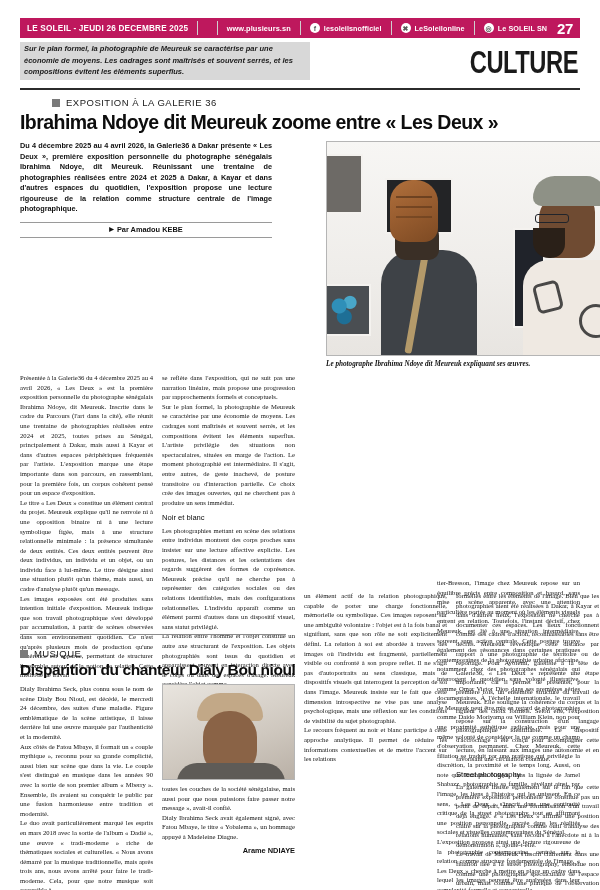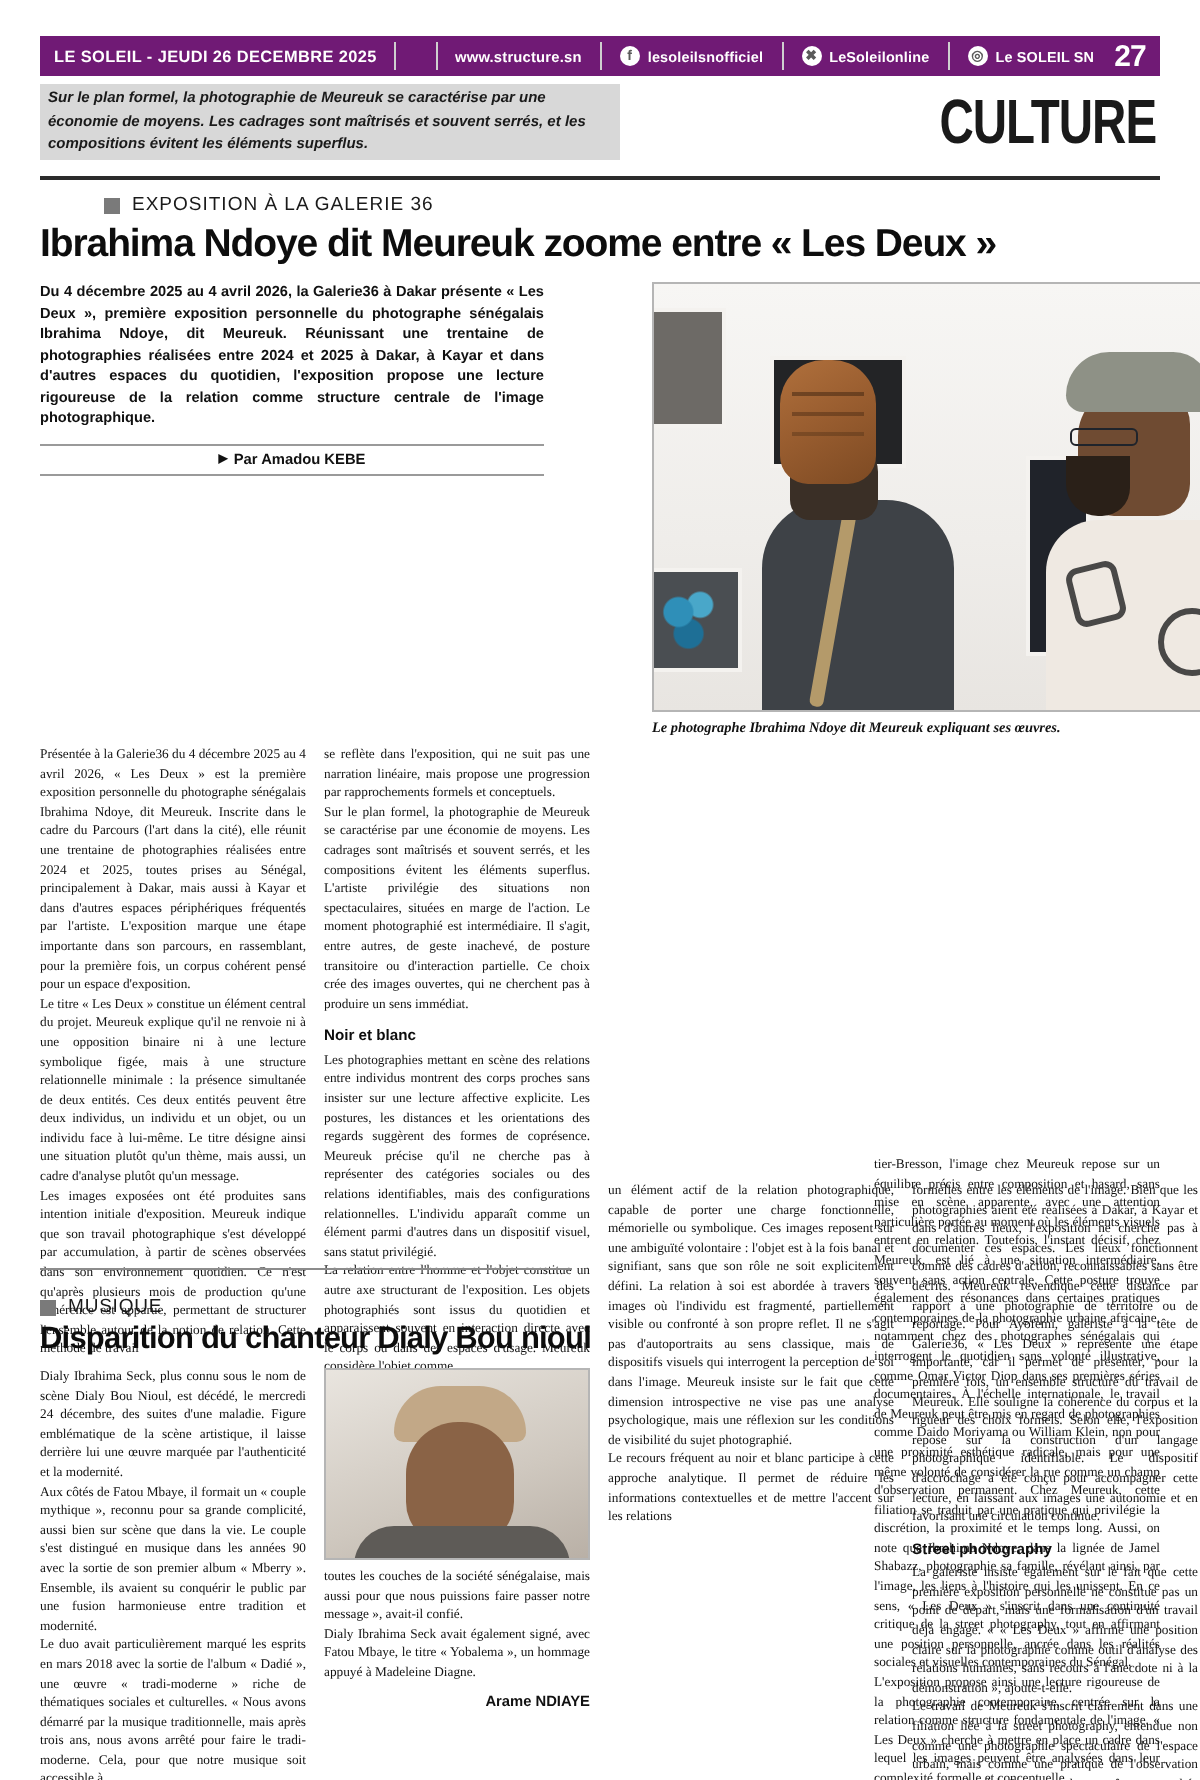--- a/index.html
+++ b/index.html
@@ -18,21 +18,21 @@
     width: 600px;
     height: 890px;
     position: relative;
     padding: 0 20px;
   }
 
   
   .masthead {
     margin-top: 18px;
     height: 20px;
-    background: #701a75;
+    background: #be185d;
     color: #ffffff;
     display: flex;
     align-items: center;
     font-family: "Liberation Sans", sans-serif;
     position: relative;
   }
   .mh-date {
     font-size: 8.2px;
     font-weight: bold;
     letter-spacing: 0.2px;
@@ -314,21 +314,21 @@
     font-size: 6.65px;
     line-height: 9.6px;
     text-align: justify;
     text-justify: inter-word;
     hyphens: auto;
     color: #131313;
   }
   .col p { margin: 0; }
   .subhd {
     font-family: "Liberation Sans", sans-serif;
-    font-weight: bold;
+    font-weight: normal;
     font-size: 7.6px;
     line-height: 12px;
     margin: 5px 0 1.5px 0;
     color: #0d0d0d;
   }
 
   
   .upper-grid {
     display: flex;
     gap: 9px;
@@ -409,21 +409,21 @@
 </head>
 <body>
 
 <div class="page">
 
   <div class="masthead">
     <span class="mh-date">LE SOLEIL - JEUDI 26 DECEMBRE 2025</span>
     <span class="mh-sep"></span>
     <span class="mh-spacer"></span>
     <span class="mh-sep"></span>
-    <span class="mh-site">www.structure.sn</span>
+    <span class="mh-site">www.plusieurs.sn</span>
     <span class="mh-sep"></span>
     <span class="mh-social">
       <span class="sicon">f</span>
       <span>lesoleilsnofficiel</span>
     </span>
     <span class="mh-sep"></span>
     <span class="mh-social">
       <span class="sicon">✖</span>
       <span>LeSoleilonline</span>
     </span>

